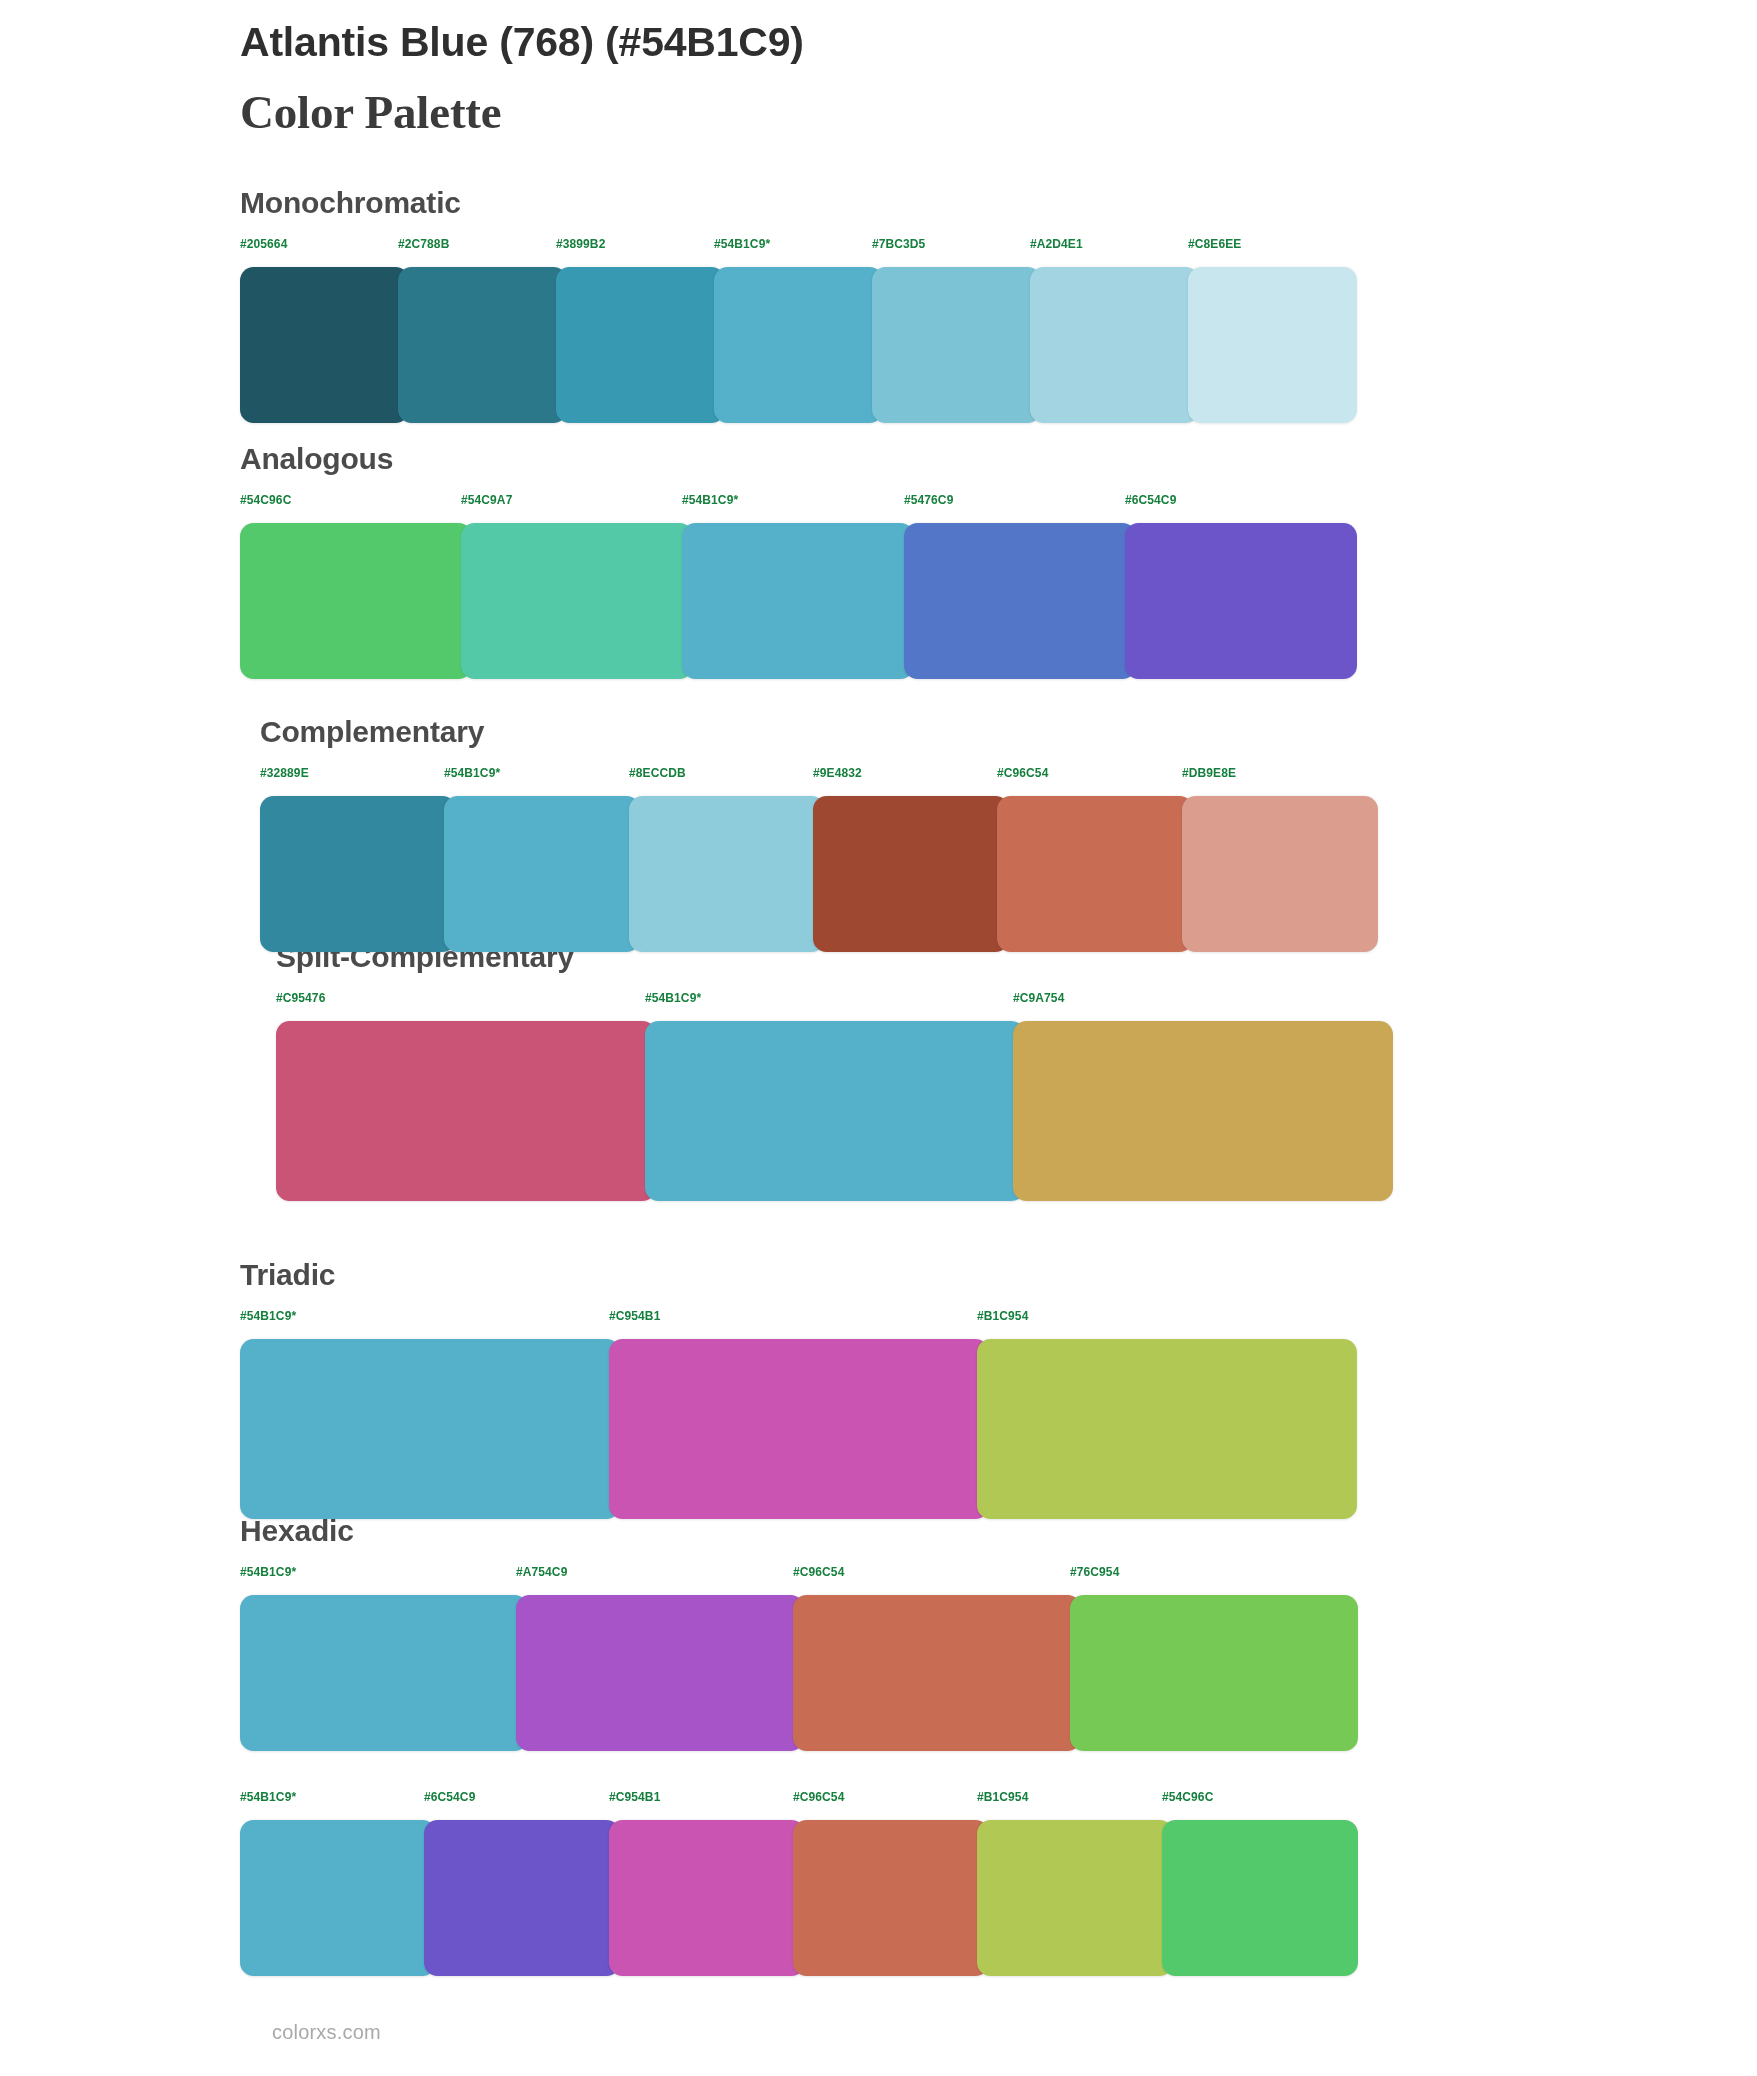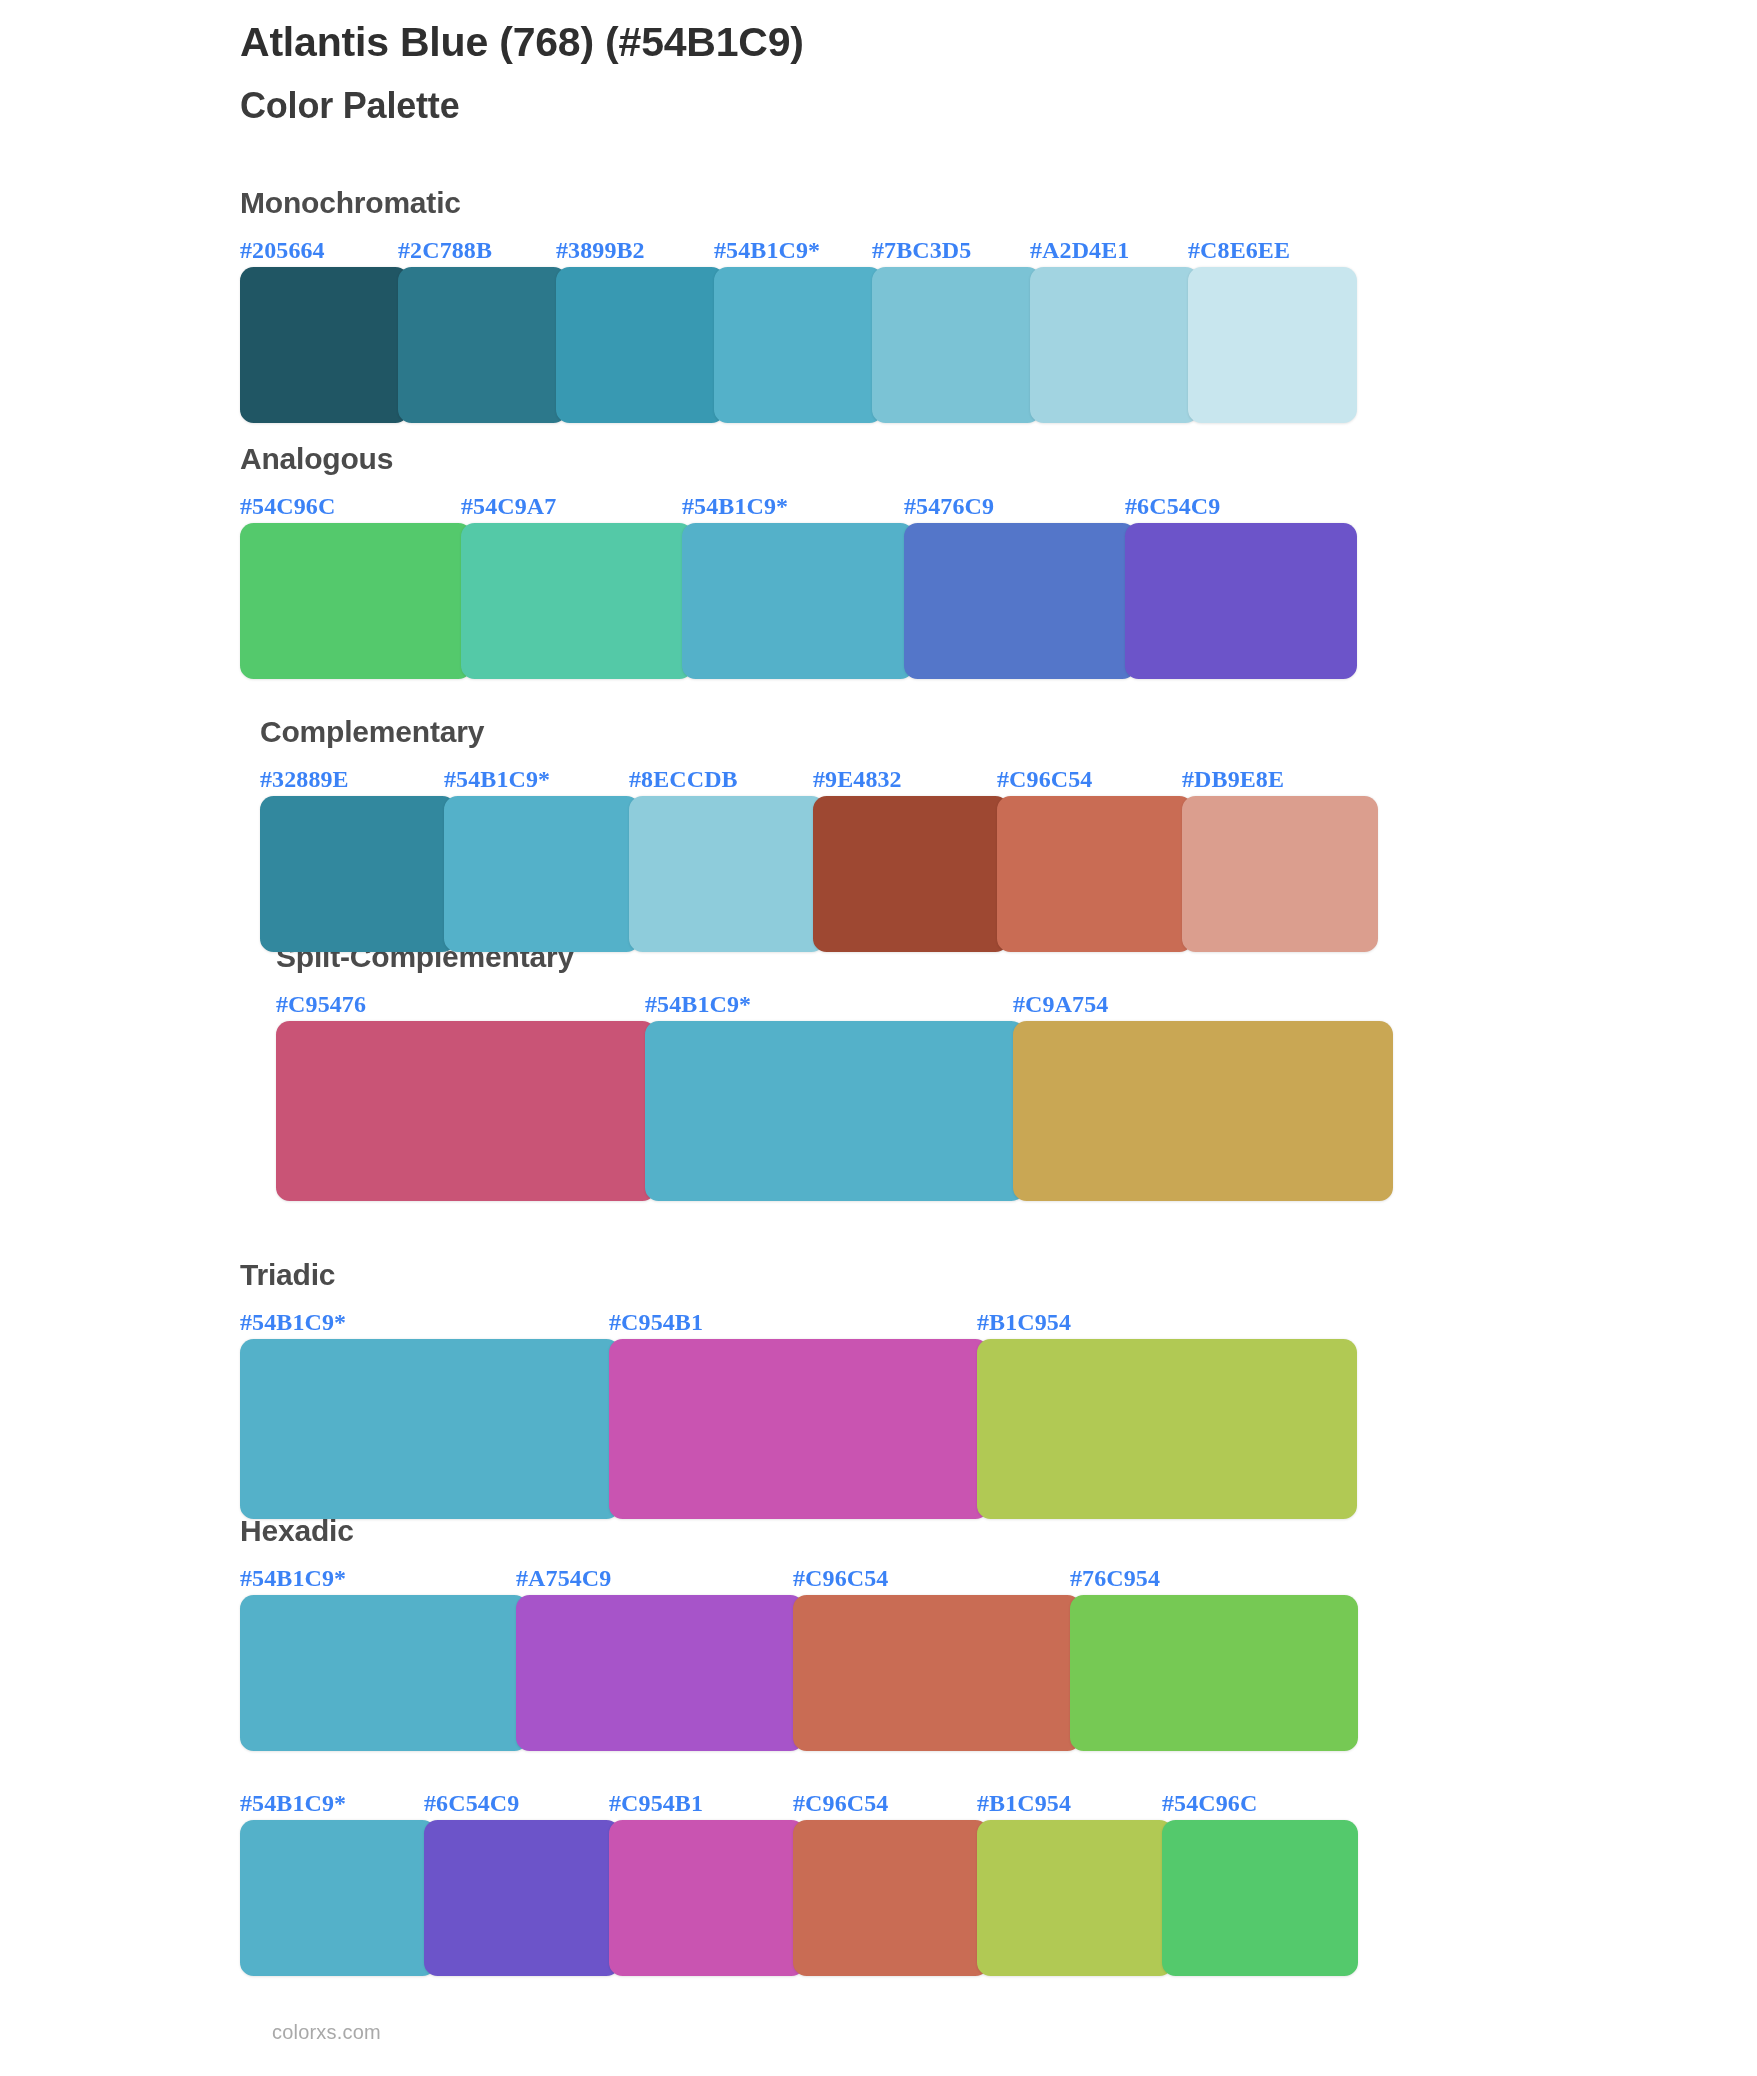--- a/index.html
+++ b/index.html
@@ -33,27 +33,28 @@
   .page-title {
     font-size: 41px;
     font-weight: bold;
     color: #2f2f2f;
     letter-spacing: -0.2px;
     line-height: 1.18;
     margin: 0;
     white-space: nowrap;
   }
   .page-subtitle {
-    font-size: 36px;
+    font-size: 47px;
     font-weight: bold;
     color: #3b3b3b;
     letter-spacing: -0.2px;
     line-height: 1.2;
     margin: 17.6px 0 0 0;
     white-space: nowrap;
+    font-family: Liberation Serif, serif;
   }
 
   
   .sections {
     position: absolute;
     left: 0;
     top: 0;
     width: 1757px;
   }
   .section {
@@ -72,26 +73,25 @@
   }
 
   .labels-row {
     position: relative;
     height: 25.6px;
     margin-top: 19px;
   }
   .swatch-label {
     position: absolute;
     top: 0;
-    font-size: 24px;
+    font-size: 12px;
     font-weight: 600;
-    color: #3b82f6;
+    color: #15803d;
     white-space: nowrap;
     letter-spacing: 0.1px;
-    font-family: Liberation Serif, serif;
   }
 
   .swatches-row {
     position: relative;
     margin-top: 4.8px;
   }
   .swatch {
     position: absolute;
     top: 0;
     border-radius: 13.6px;

